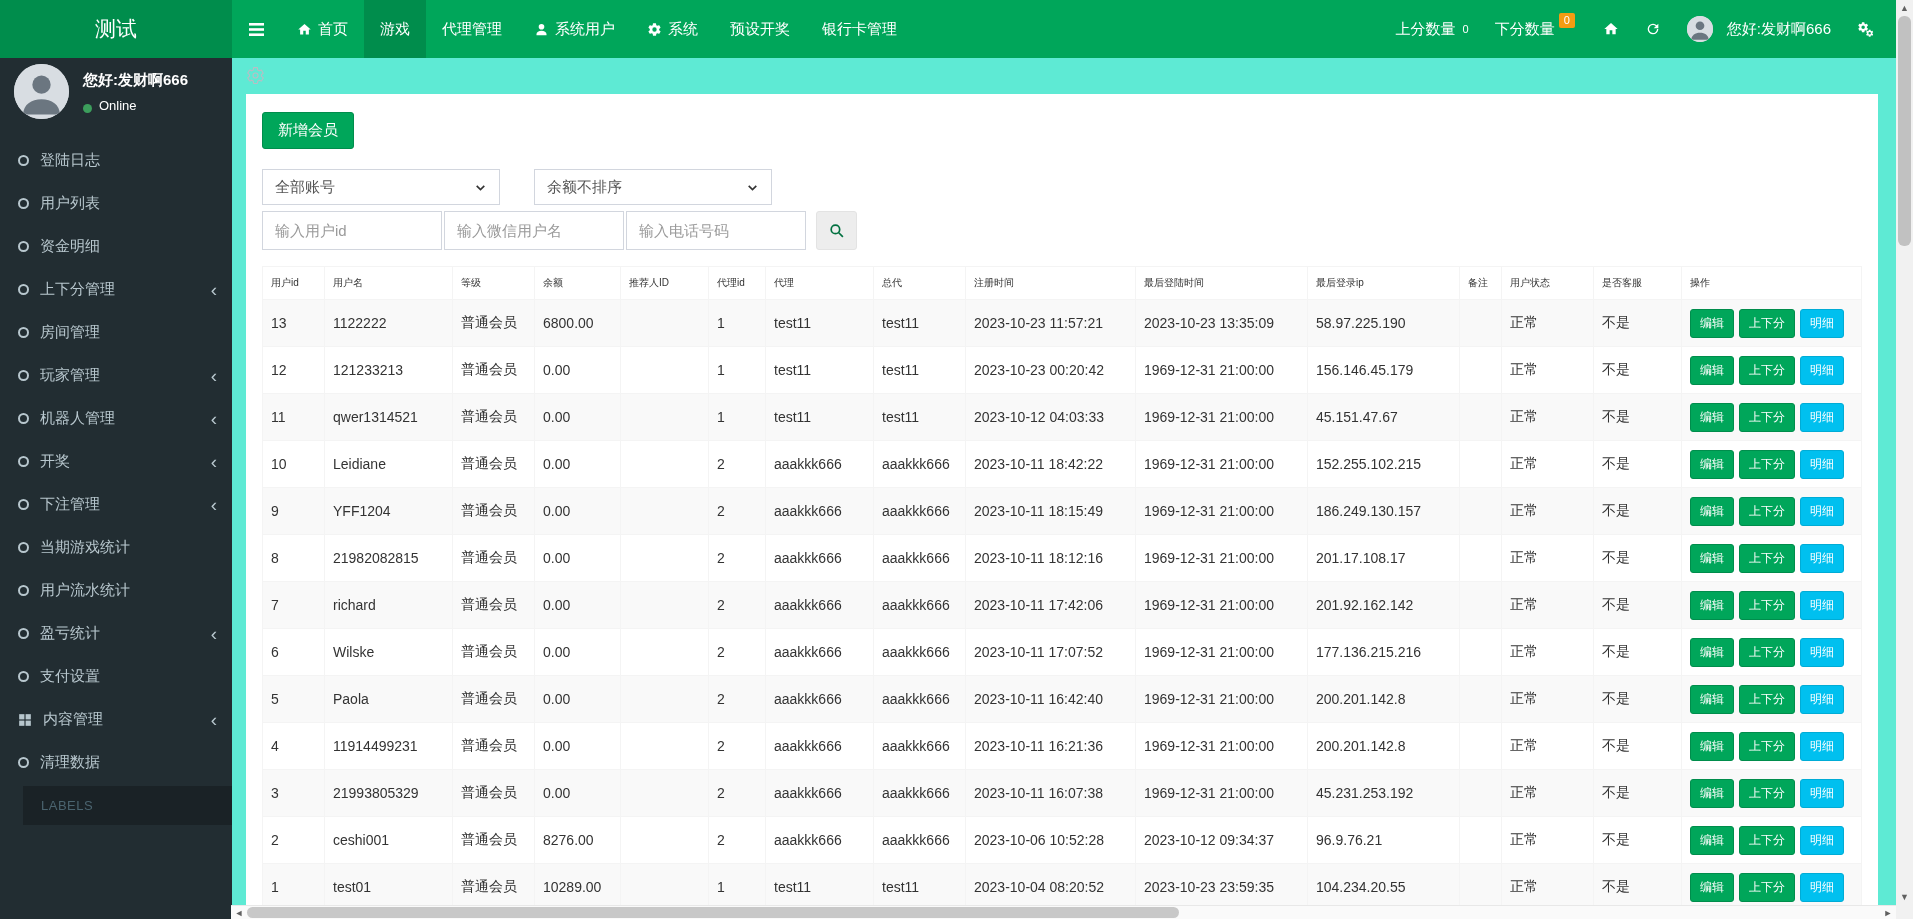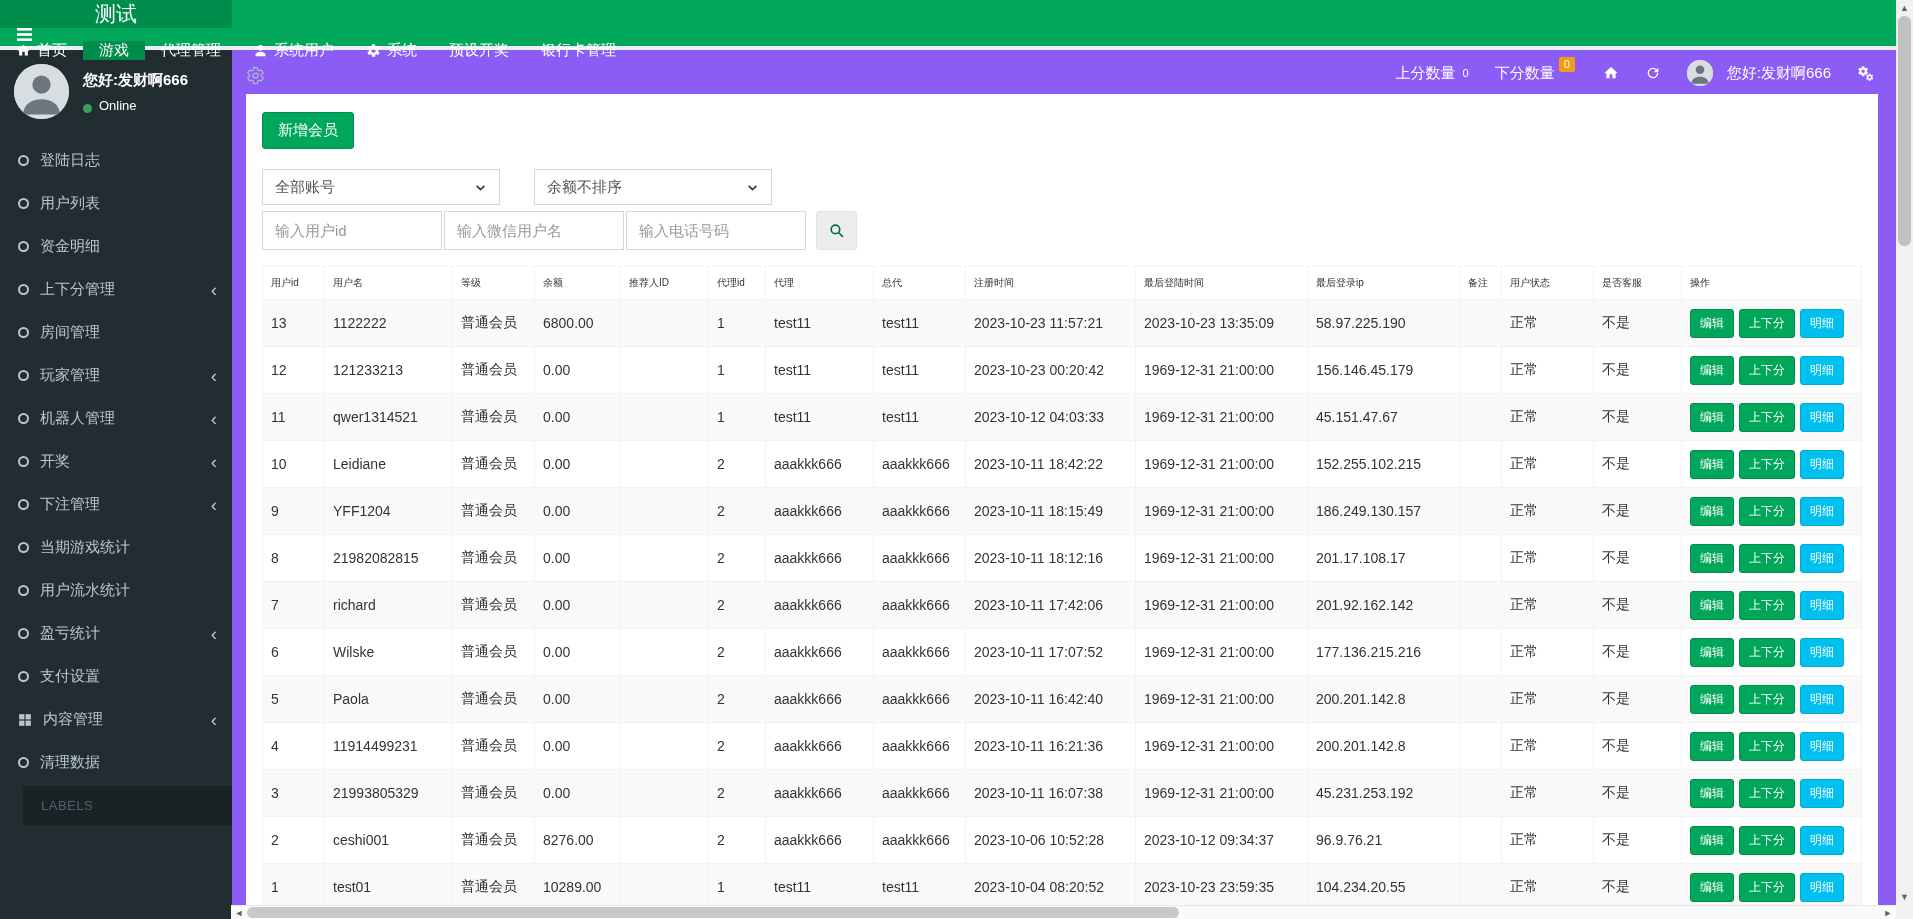--- a/index.html
+++ b/index.html
@@ -1,20 +1,20 @@
 <!DOCTYPE html>
 <html><head>
 <meta charset="utf-8">
 <style>
   * { box-sizing: border-box; margin: 0; padding: 0; }
   html,body { width:1913px; height:919px; overflow:hidden; }
   body { font-family:"Liberation Sans","DejaVu Sans",sans-serif; background:#ecf0f5; position:relative; }
 
   
-  .navbar { position:absolute; top:0; left:0; width:1913px; height:46px; background:#00a65a; display:flex; align-items:stretch; z-index:30;flex-direction:column; }
+  .navbar { position:absolute; top:0; left:0; width:1913px; height:58px; background:#00a65a; display:flex; align-items:stretch; z-index:30; }
   .brand { width:232px; background:#008d4c; color:#fff; font-size:21px; display:flex; align-items:center; justify-content:center; flex:0 0 auto; }
   .nav-left { display:flex; align-items:stretch; }
   .nav-item { display:flex; align-items:center; gap:6px; padding:0 16px; color:#fff; font-size:15px; cursor:pointer; }
   .nav-item.active { background:#008d4c; }
   .nav-item svg { display:block; }
   .hamburger { padding:0 17px; }
   .nav-right { margin-left:auto; display:flex; align-items:stretch; color:#fff; padding-right:26px; }
   .nav-right .nav-item { padding:0 13px; }
   .sup0 { font-size:11px; vertical-align:super; margin-left:1px; }
   .badge-orange { background:#f39c12; color:#fff; font-size:11px; line-height:1; padding:2px 5px; border-radius:2px; position:relative; top:-9px; left:-2px; }
@@ -31,21 +31,21 @@
   .user-status { font-size:13px; color:#fff; display:flex; align-items:flex-end; gap:7px; }
   .dot { width:9px; height:9px; border-radius:50%; background:#3c9e5c; display:inline-block; }
   .side-menu { list-style:none; }
   .side-item { height:43px; display:flex; align-items:center; gap:11px; padding:0 15px 0 18px; color:#b8c7ce; font-size:15px; cursor:pointer; }
   .circle-o { width:11px; height:11px; border:2px solid #b8c7ce; border-radius:50%; display:inline-block; flex:0 0 auto; }
   .side-item svg { flex:0 0 auto; }
   .chev-left { margin-left:auto; font-size:19px; line-height:1; color:#b8c7ce; }
   .labels-header { margin-top:2px; background:#1a2226; color:#4b646f; font-size:13px; padding:12px 18px; letter-spacing:.5px;margin-left:23px; }
 
   
-  .content { position:absolute; top:50px; left:232px; right:17px; bottom:14px; background:#8b5cf6; padding:10px 18px 0 14px; overflow:hidden; }
+  .content { position:absolute; top:50px; left:232px; right:17px; bottom:14px; background:#5eead4; padding:10px 18px 0 14px; overflow:hidden; }
   .widget-toggle { height:30px; display:flex; align-items:center; }
   .box { background:#fff; margin-top:4px; padding:18px 16px; min-height:792px; }
 
   .btn-add { background:#00a65a; border:1px solid #008d4c; color:#fff; font-size:15px; padding:8px 15px; border-radius:3px; cursor:pointer; font-family:inherit; }
 
   .filter-row { display:flex; gap:34px; margin-top:20px; }
   .fake-select { width:238px; height:36px; border:1px solid #d2d6de; background:#fff; display:flex; align-items:center; justify-content:space-between; padding:0 12px; font-size:15px; color:#555; cursor:pointer; }
   .fake-select svg { color:#333; }
 
   .input-row { display:flex; margin-top:6px; align-items:center; }

